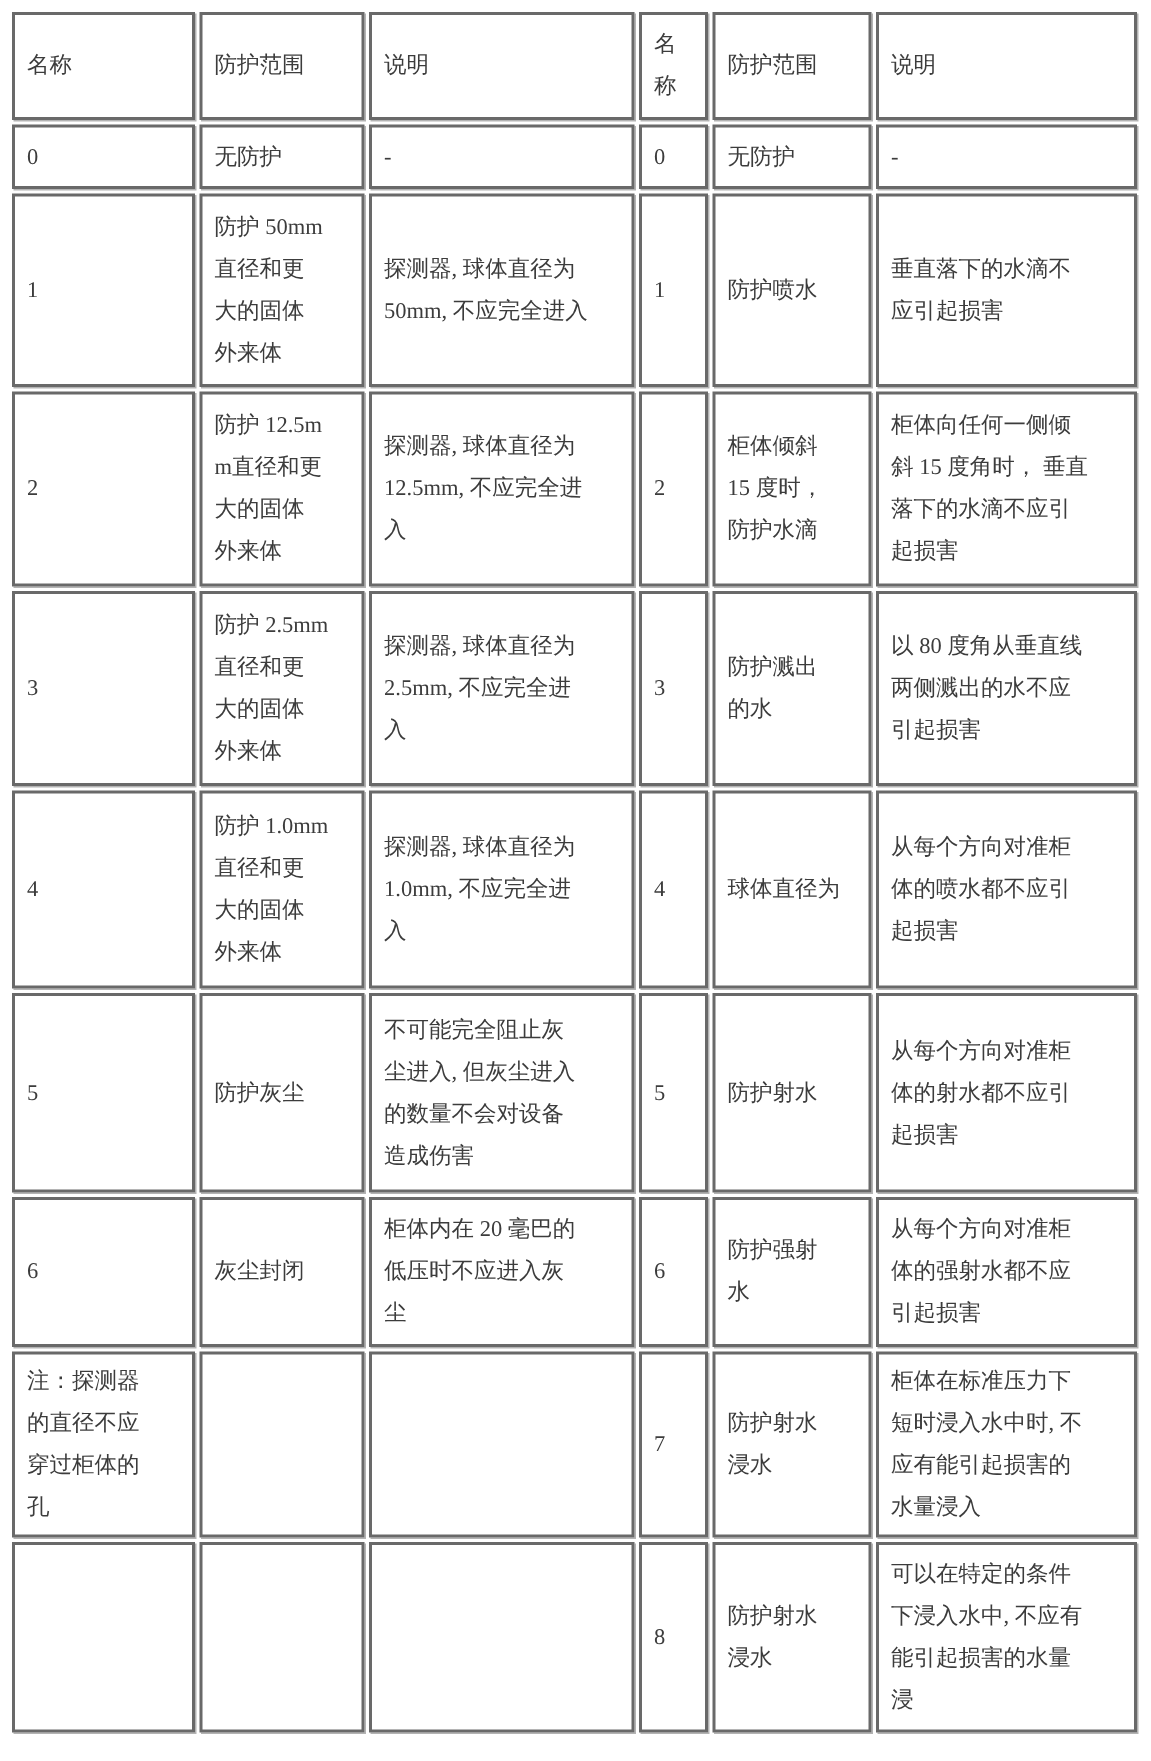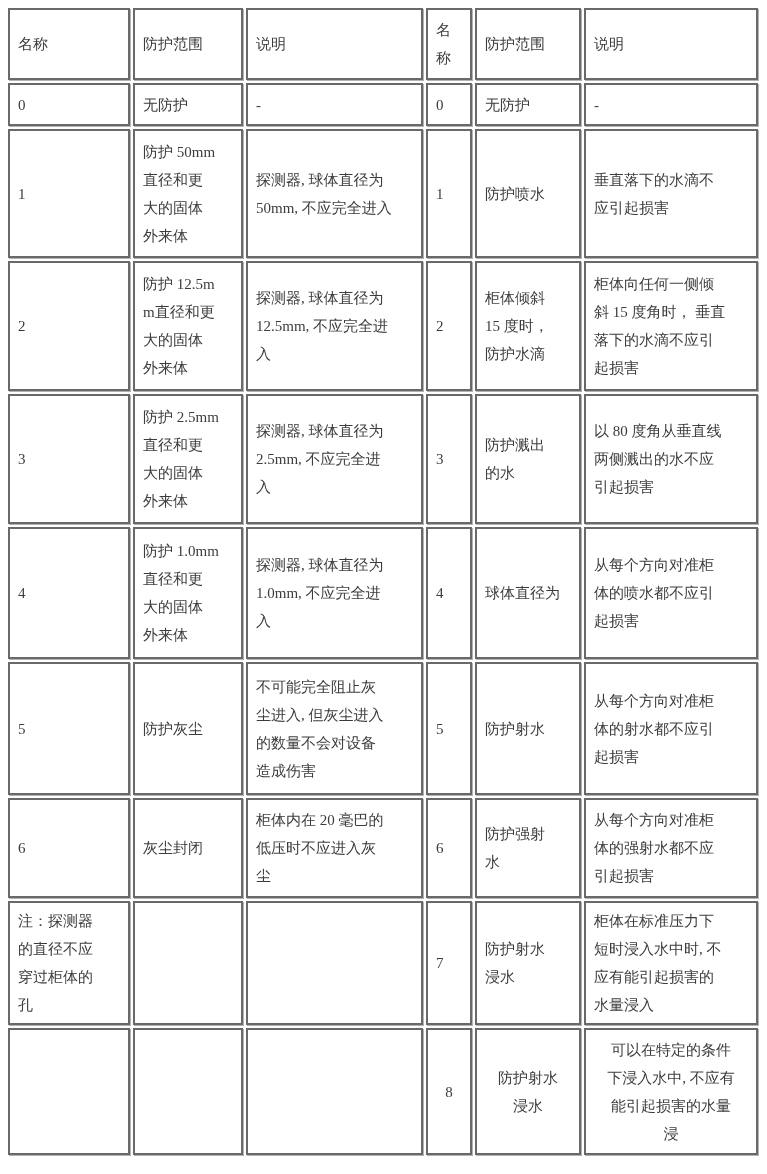--- a/index.html
+++ b/index.html
@@ -50,21 +50,21 @@
   
   thead tr          th { height: 72px; }
   tbody tr:nth-child(1)  td { height: 43px; }
   tbody tr:nth-child(2)  td { height: 129px; }
   tbody tr:nth-child(3)  td { height: 130px; }
   tbody tr:nth-child(4)  td { height: 130px; }
   tbody tr:nth-child(5)  td { height: 132px; }
   tbody tr:nth-child(6)  td { height: 133px; }
   tbody tr:nth-child(7)  td { height: 100px; }
   tbody tr:nth-child(8)  td { height: 106px; }
-  tbody tr:nth-child(9)  td { height: 127px; text-align: center; }
+  tbody tr:nth-child(9)  td { height: 127px; }
 </style>
 </head>
 <body>
 
 <div class="page">
   <table class="ip-table">
     <colgroup>
       <col class="c1">
         <col class="c2">
         <col class="c3">

